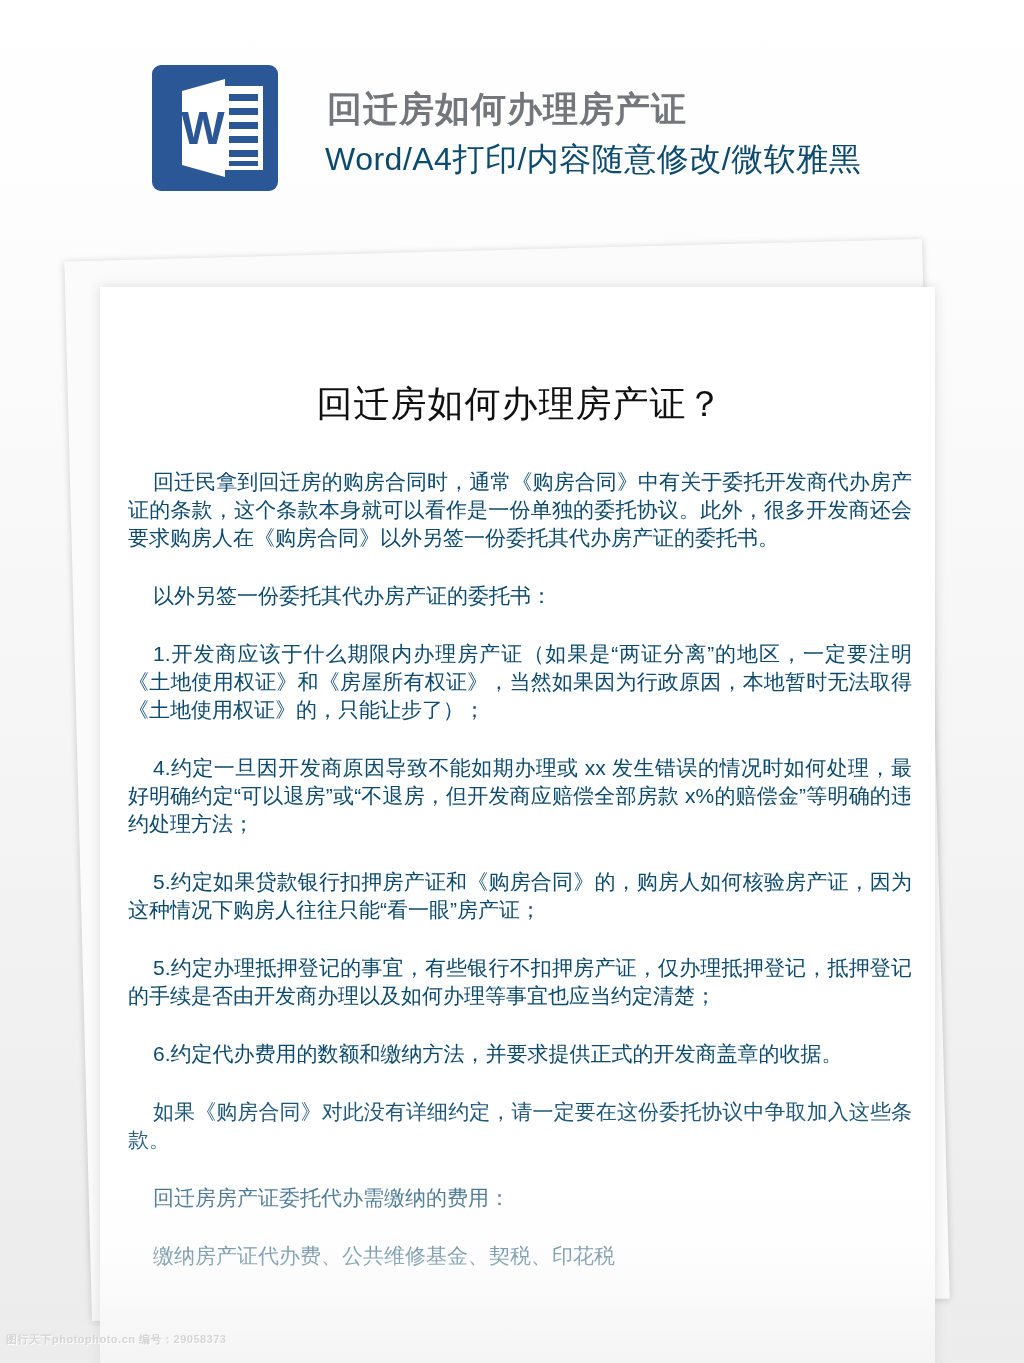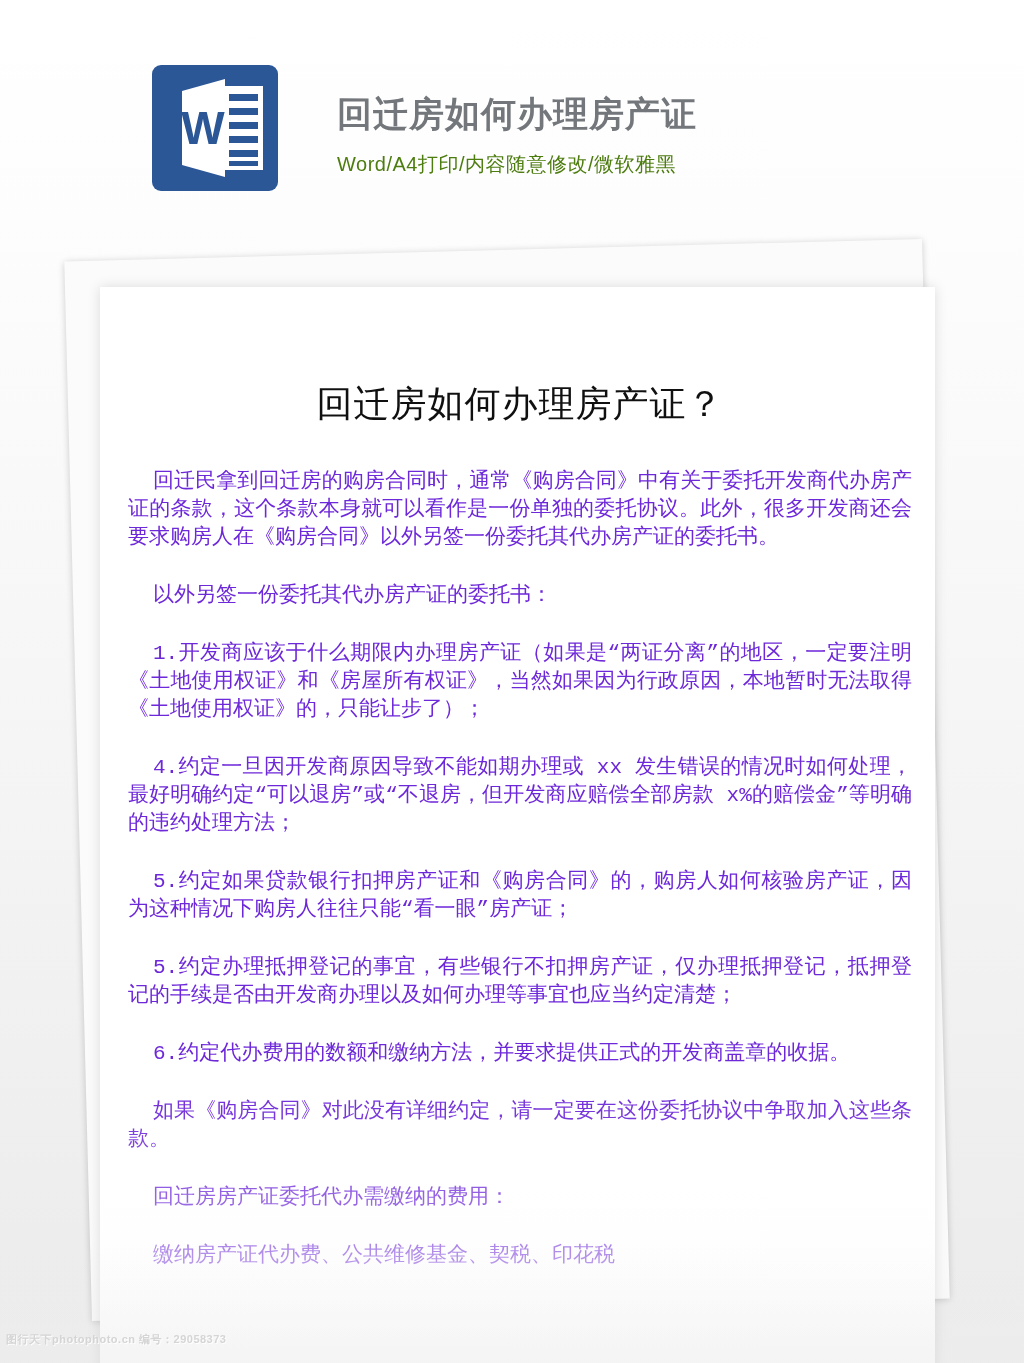--- a/index.html
+++ b/index.html
@@ -7,46 +7,46 @@
     width:1024px; height:1363px; overflow:hidden; position:relative;
     background:linear-gradient(180deg,#ffffff 0%,#fdfdfd 16%,#f5f5f5 55%,#ebebeb 100%);
     font-family:"Liberation Sans", sans-serif;
   }
   .stage { position:relative; width:1024px; height:1363px; overflow:hidden; }
 
   
   .hdr { position:absolute; top:65px; left:151px; display:flex; align-items:center; }
   .word-icon { width:128px; height:126px; display:block; }
   .hdr-text { margin-left:42px; }
-  .hdr-title { margin:16px; font-size:35px; line-height:40px; font-weight:600;
+  .hdr-title { margin:6px; font-size:35px; line-height:40px; font-weight:600;
                color:#73777b; letter-spacing:1px; }
-  .hdr-sub   { margin:16px 0 0 16px; font-size:20px; line-height:28px; font-weight:400;
-               color:#4d7c0f; letter-spacing:0.5px; }
+  .hdr-sub   { margin:16px 0 0 4px; font-size:32px; line-height:28px; font-weight:400;
+               color:#0c4a6e; letter-spacing:0.5px; }
 
   
   .paper-back {
     position:absolute; left:78px; top:250px; width:858px; height:1060px;
     background:#fbfbfb; transform:rotate(-1.5deg);
     box-shadow:0 1px 7px rgba(0,0,0,0.20);
   }
   .paper {
     position:absolute; left:100px; top:255px; width:835px; height:1241px;
     background:#ffffff; box-shadow:0 0 12px rgba(0,0,0,0.13);
     box-sizing:border-box; padding:95px 23px 0 28px;margin-top:32px;
   }
   .doc-title {
     margin:0 0 42px 0; text-align:center;
     font-family:"Liberation Serif","DejaVu Serif",serif;
     font-size:36px; line-height:44px; font-weight:400; color:#101010;
     letter-spacing:1px;
   }
   .doc-body p {
     margin:0 0 30px 0;
-    font-family:Liberation Mono, monospace;
-    font-size:21px; line-height:28px; color:#6d28d9;
+    font-family:Liberation Sans, sans-serif;
+    font-size:21px; line-height:28px; color:#0c4a6e;
     text-align:justify; text-indent:25px;
   }
   .fade-overlay {
     position:absolute; left:0; right:0; top:790px; height:318px;
     pointer-events:none;
     background:linear-gradient(180deg,
       rgba(255,255,255,0) 0%,
       rgba(255,255,255,0.20) 30%,
       rgba(252,252,252,0.62) 70%,
       rgba(247,247,247,0.92) 100%);

